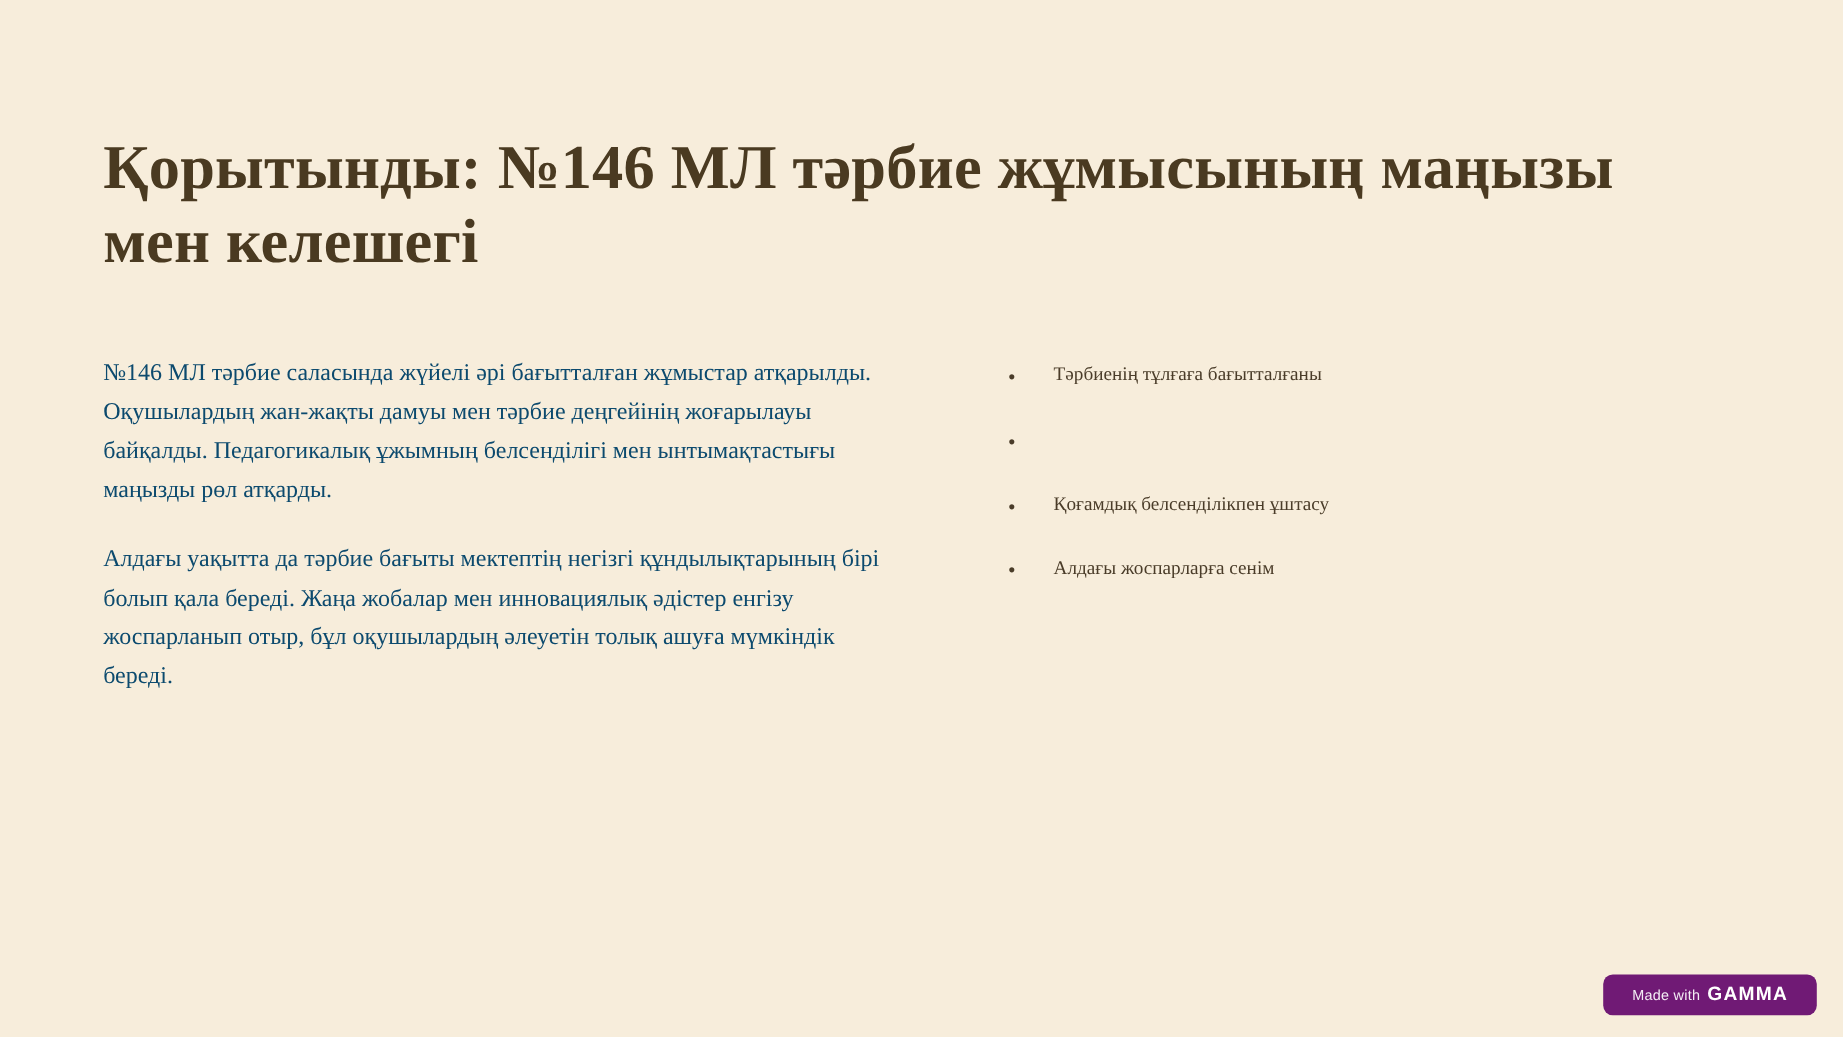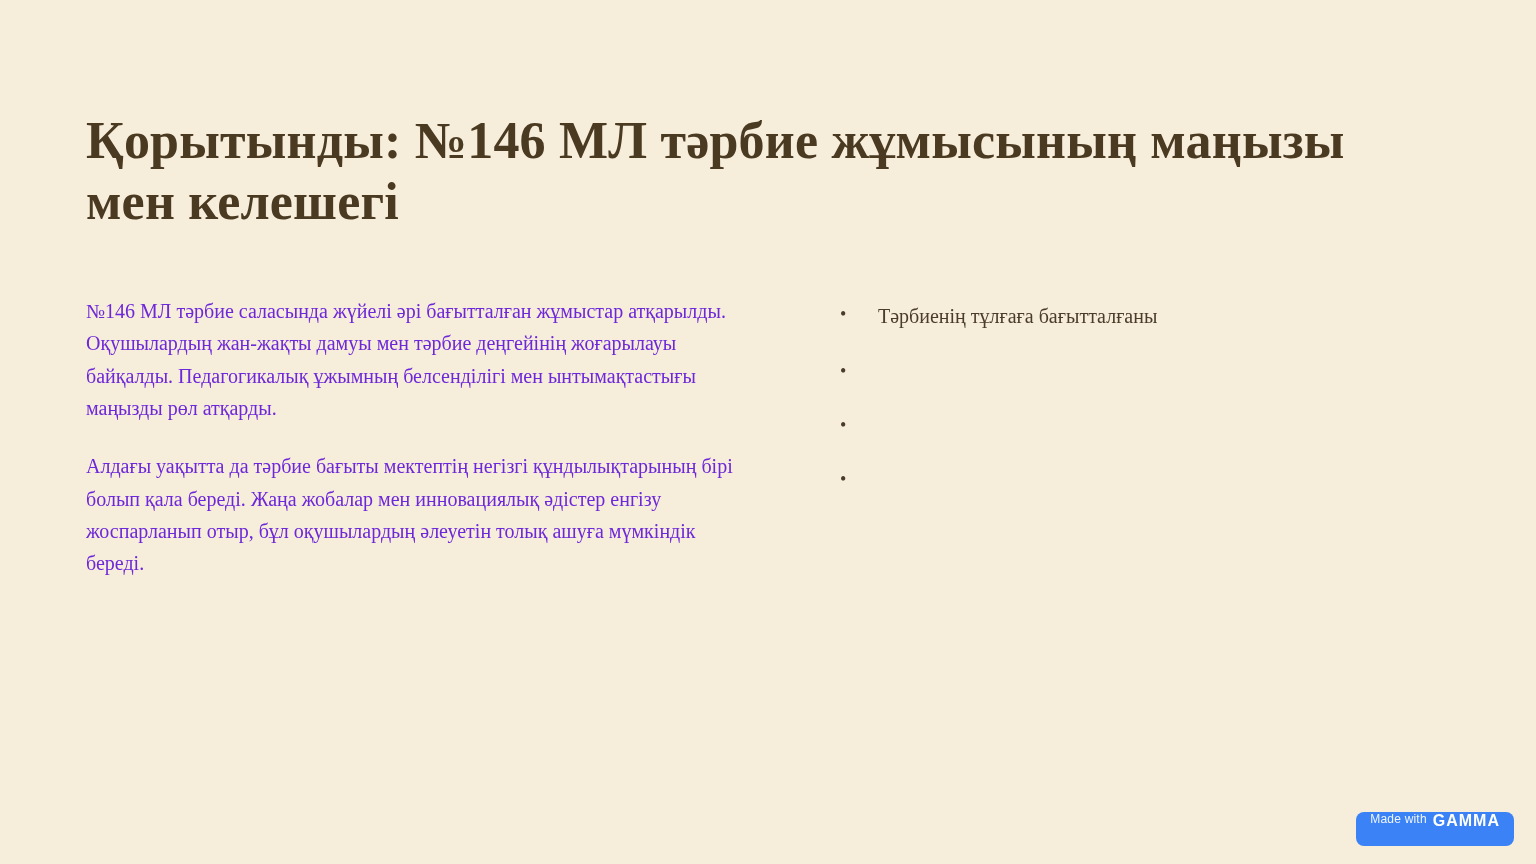--- a/index.html
+++ b/index.html
@@ -42,21 +42,21 @@
     flex: 0 0 660px;
   }
   .col-right {
     width: 640px;
     flex: 0 0 640px;
     padding-top: 6px;
   }
   .body-par {
     font-size: 20px;
     line-height: 1.62;
-    color: #6d28d9;
+    color: #0c4a6e;
     margin: 0 0 26px 0;
     max-width: 650px;
   }
   .body-par:last-child {
     margin-bottom: 15px;
   }
   ul.bullets {
     list-style: none;
     margin: 0;
     padding: 0;
@@ -73,35 +73,36 @@
   .bullet-dot {
     flex: 0 0 46px;
     font-size: 18px;
     line-height: 1.55;
     color: #4a3c29;
     text-align: left;
     padding-left: 8px;
     box-sizing: border-box;
   }
   .bullet-text {
-    font-size: 20px;
+    font-size: 16px;
     line-height: 1.55;
     color: #4a3c29;
   }
   .gamma-badge {
     position: absolute;
     right: 22px;
     bottom: 18px;
-    background: #3b82f6;
+    background: #701a75;
     color: #ffffff;
     border-radius: 8px;
     height: 34px;
     display: flex;
+    align-items: center;
     gap: 6px;
-    padding: 0 14px;
+    padding: 0 24px;
     font-family: "Liberation Sans", sans-serif;
     font-size: 12px;
     letter-spacing: 0.2px;
   }
   .gamma-badge .made-with {
     font-weight: 400;
     opacity: 0.92;
   }
   .gamma-badge .gamma-word {
     font-weight: 700;
@@ -127,23 +128,25 @@
       <ul class="bullets">
         <li>
           <span class="bullet-dot">•</span>
           <span class="bullet-text">Тәрбиенің тұлғаға бағытталғаны</span>
         </li>
         <li>
           <span class="bullet-dot">•</span>
         </li>
         <li>
           <span class="bullet-dot">•</span>
+          <span class="bullet-text">Қоғамдық белсенділікпен ұштасу</span>
         </li>
         <li>
           <span class="bullet-dot">•</span>
+          <span class="bullet-text">Алдағы жоспарларға сенім</span>
         </li>
       </ul>
     </div>
 
   </div>
 
   <div class="gamma-badge">
     <span class="made-with">Made with</span>
     <span class="gamma-word">GAMMA</span>
   </div>

